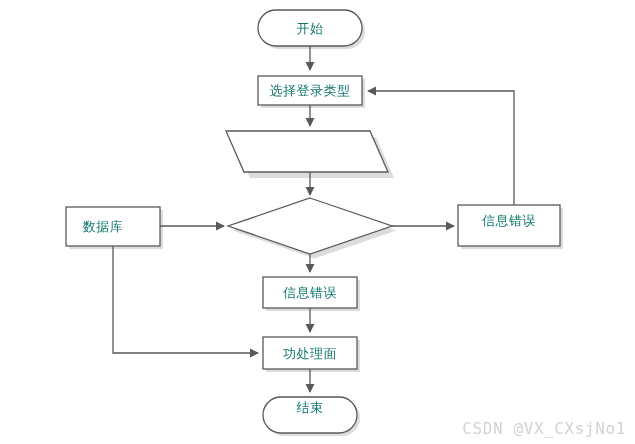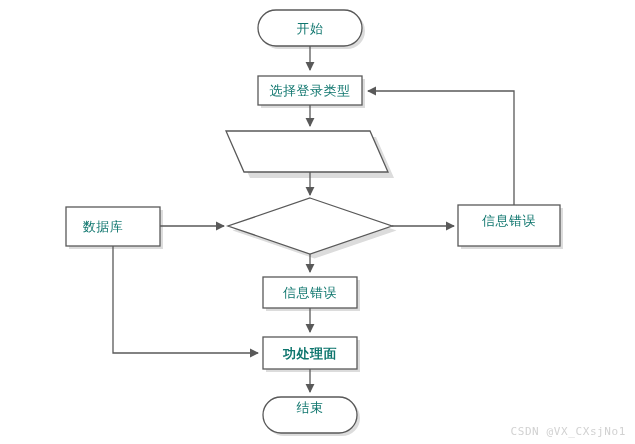--- a/index.html
+++ b/index.html
@@ -36,21 +36,21 @@
     letter-spacing: 0.5px;
     white-space: pre-line;
     pointer-events: none;
     font-family: "DejaVu Sans", "Liberation Sans", sans-serif;
   }
   .watermark {
     position: absolute;
     right: 9px;
     bottom: 6px;
     color: #d2d2d2;
-    font-size: 11px;
+    font-size: 16px;
     letter-spacing: 0.6px;
     font-family: "DejaVu Sans Mono", "Liberation Mono", monospace;
   }
 </style>
 </head>
 <body>
 
 <div id="canvas">
 
   <svg id="flow-svg" viewBox="0 0 635 444">
@@ -113,19 +113,19 @@
   <div class="node-label" style="left:258px; top:76px; width:104px; height:29px;">选择登录类型</div>
 
 
 
   <div class="node-label" style="left:66px; top:207px; width:74px; height:39px;">数据库</div>
 
   <div class="node-label" style="left:458px; top:205px; width:102px; height:31px;">信息错误</div>
 
   <div class="node-label" style="left:263px; top:277px; width:94px; height:31px;">信息错误</div>
 
-  <div class="node-label" style="left:263px; top:337px; width:94px; height:32px;font-weight:bold;">功处理面</div>
+  <div class="node-label" style="left:263px; top:337px; width:94px; height:32px;">功处理面</div>
 
   <div class="node-label" style="left:263px; top:397px; width:94px; height:20px;">结束</div>
 
   <div class="watermark">CSDN @VX_CXsjNo1</div>
 
 </div>
 
 </body></html>

